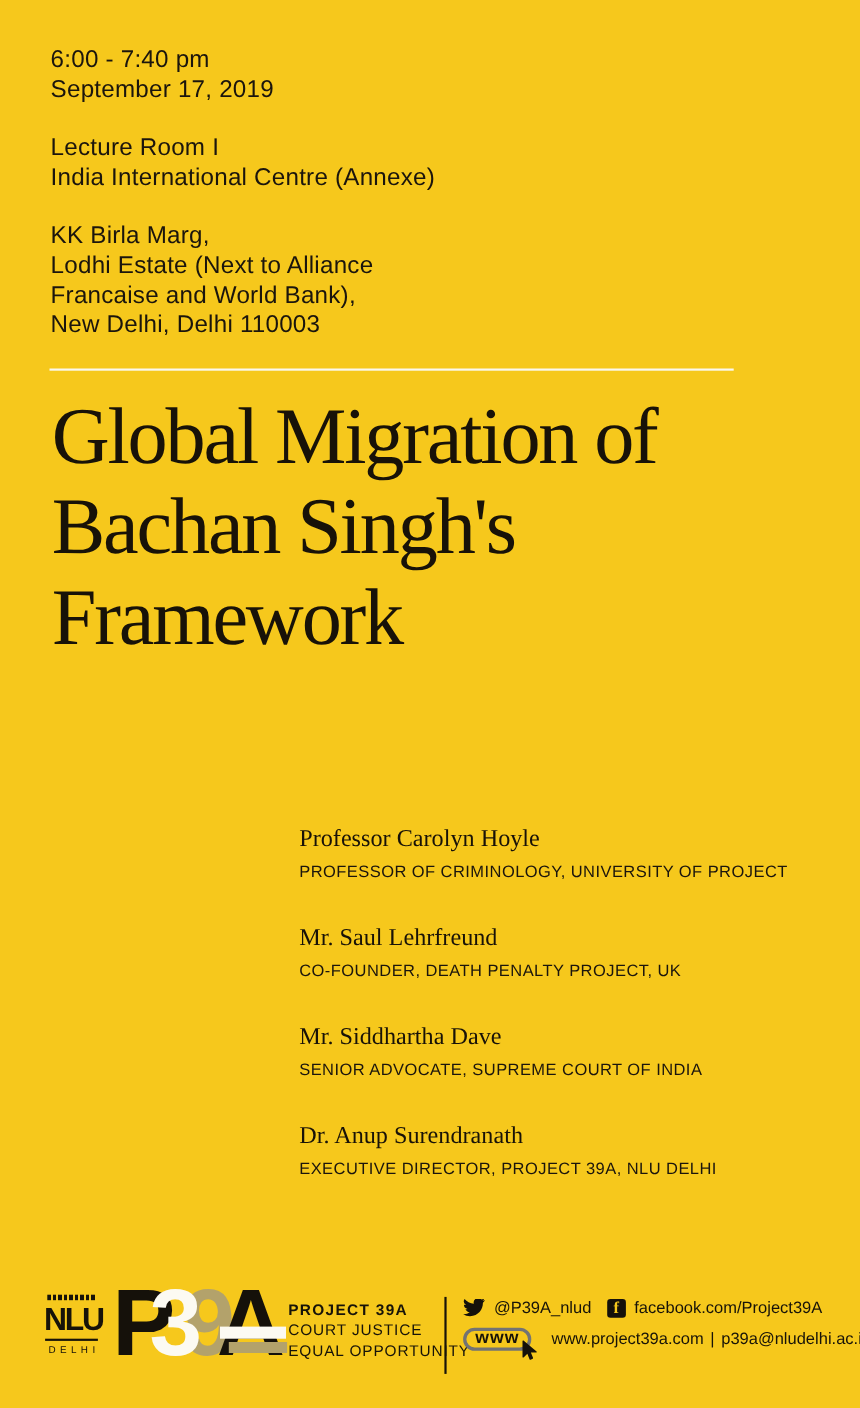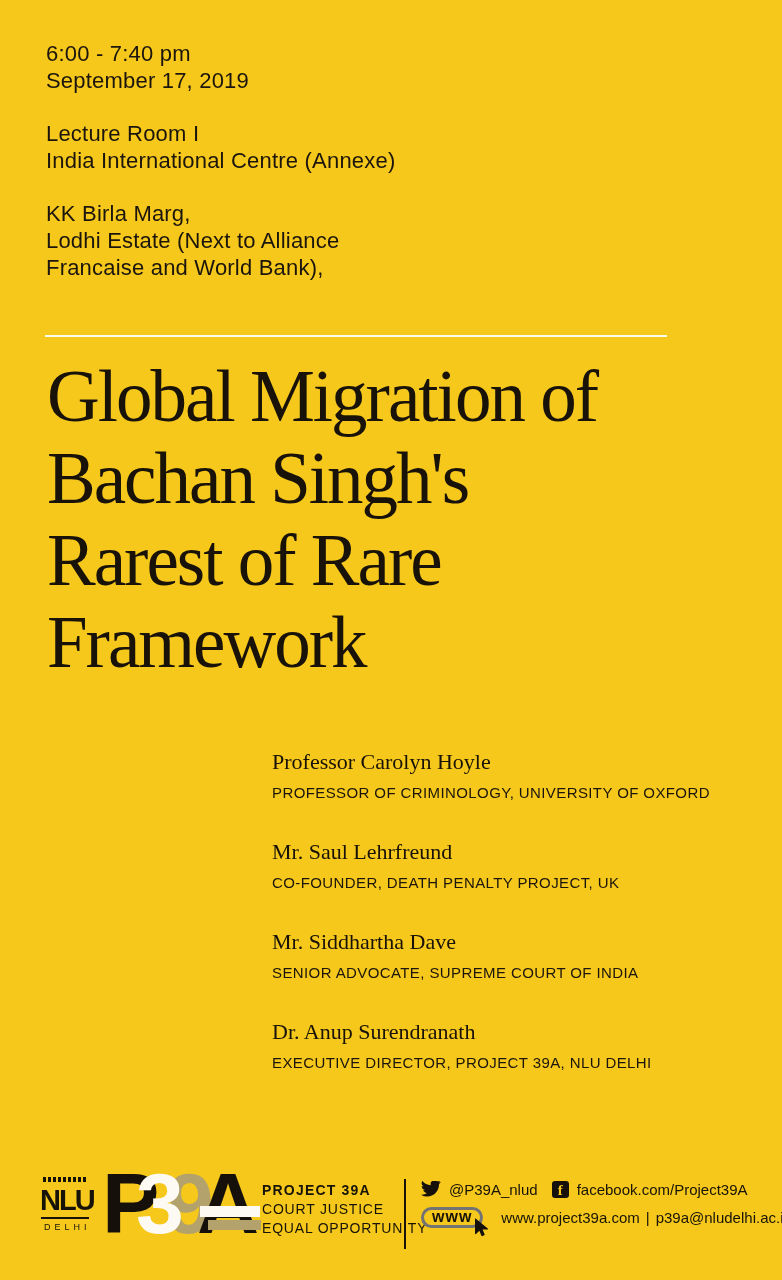--- a/index.html
+++ b/index.html
@@ -75,36 +75,36 @@
       <div>September 17, 2019</div>
     </div>
     <div class="block">
       <div>Lecture Room I</div>
       <div>India International Centre (Annexe)</div>
     </div>
     <div class="block">
       <div>KK Birla Marg,</div>
       <div>Lodhi Estate (Next to Alliance</div>
       <div>Francaise and World Bank),</div>
+      <div>New Delhi, Delhi 110003</div>
     </div>
   </header>
 
   <div class="rule"></div>
 
   <h1 class="title">
     <div>Global Migration of</div>
     <div>Bachan Singh's</div>
-    <div>Rarest of Rare</div>
     <div>Framework</div>
   </h1>
 
   <section class="speakers">
     <div class="speaker">
       <div class="name">Professor Carolyn Hoyle</div>
-      <div class="role">PROFESSOR OF CRIMINOLOGY, UNIVERSITY OF OXFORD</div>
+      <div class="role">PROFESSOR OF CRIMINOLOGY, UNIVERSITY OF PROJECT</div>
     </div>
     <div class="speaker">
       <div class="name">Mr. Saul Lehrfreund</div>
       <div class="role">CO-FOUNDER, DEATH PENALTY PROJECT, UK</div>
     </div>
     <div class="speaker">
       <div class="name">Mr. Siddhartha Dave</div>
       <div class="role">SENIOR ADVOCATE, SUPREME COURT OF INDIA</div>
     </div>
     <div class="speaker">

